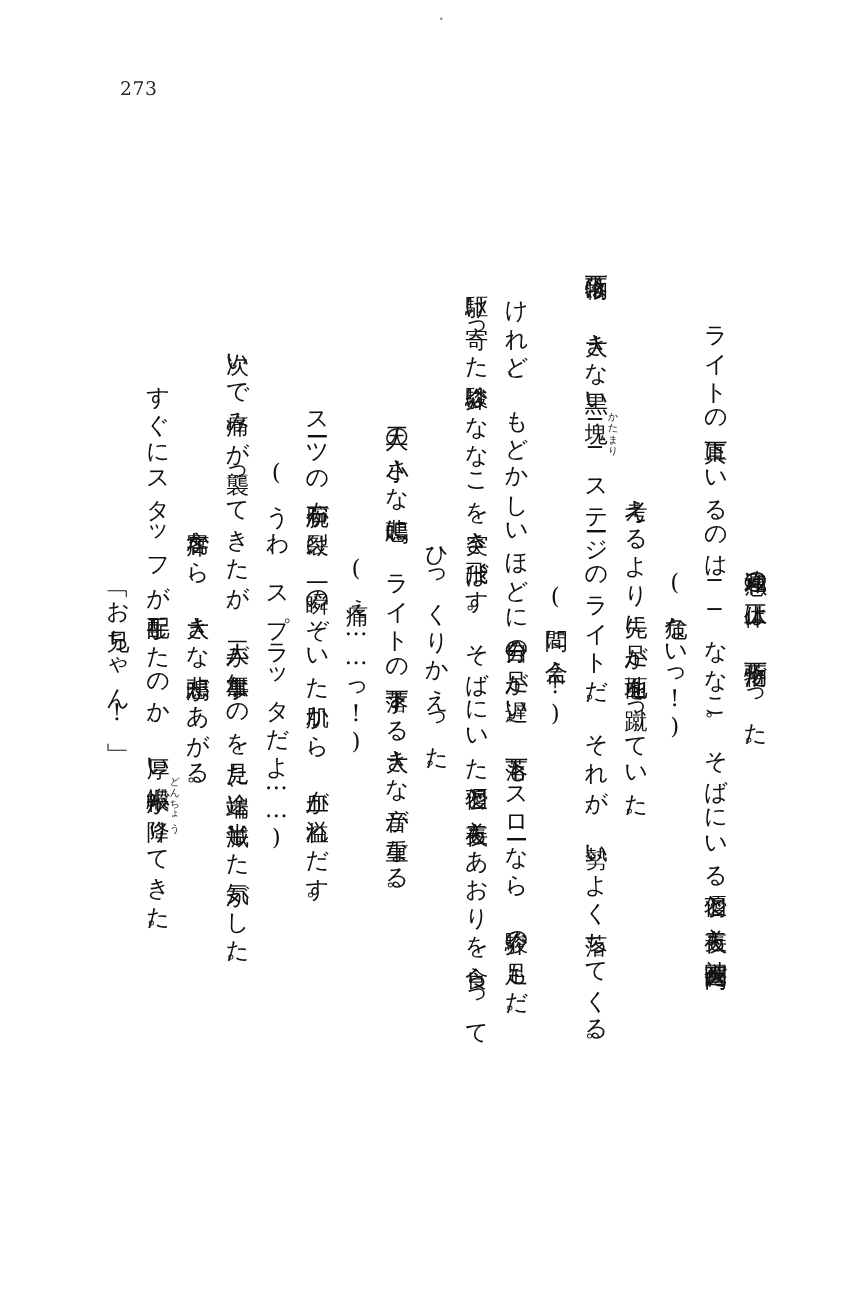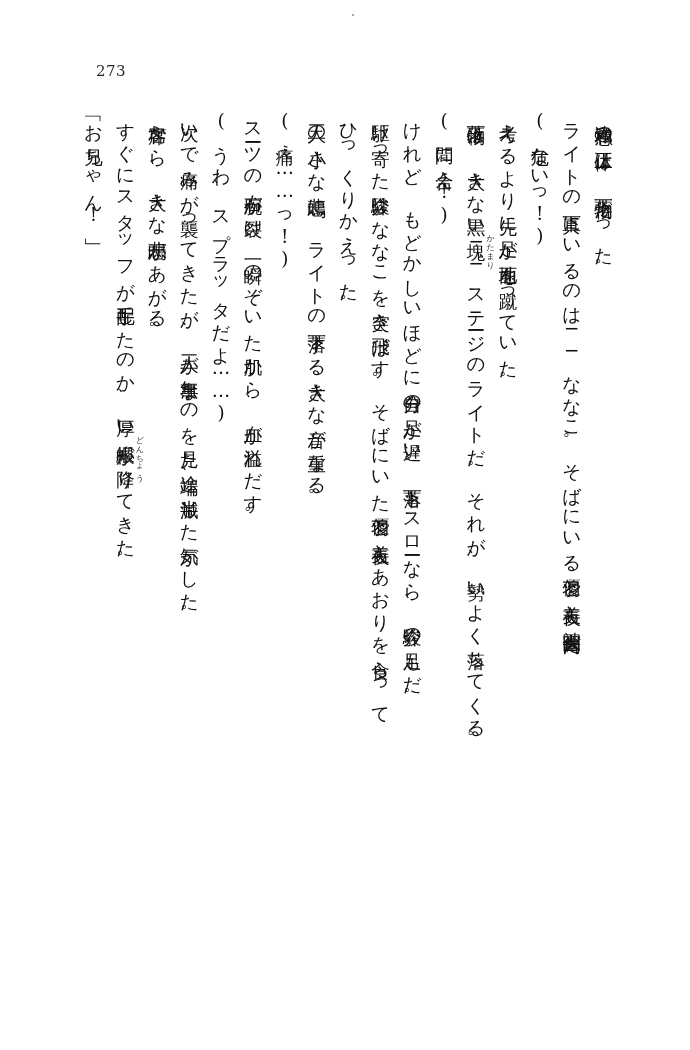--- a/index.html
+++ b/index.html
@@ -14,20 +14,21 @@
     color: #1a1a1a;
     position: relative;
     overflow: hidden;
   }
 
   #page {
     position: relative;
     width: 690px;
     height: 1002px;
     background: #ffffff;
+    text-align: center;
   }
 
   
   .page-number {
     position: absolute;
     top: 62px;
     left: 96px;
     font-size: 15px;
     letter-spacing: 0.5px;
     color: #2a2a2a;

